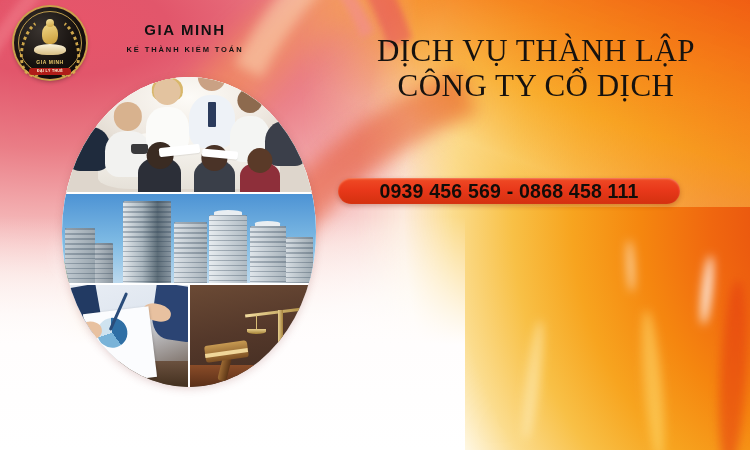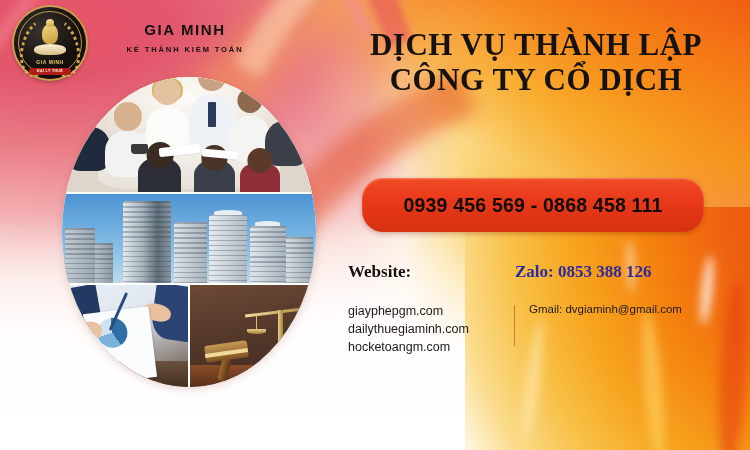--- a/index.html
+++ b/index.html
@@ -177,26 +177,26 @@
   .scale-base{position:absolute;right:18%;bottom:17%;width:22%;height:5%;border-radius:3px;background:linear-gradient(180deg,#e0c183,#9c7a36);}
   .scale-beam{position:absolute;right:10%;bottom:72%;width:46%;height:3%;background:linear-gradient(90deg,#f2dda0,#b08f45);transform:rotate(-7deg);}
   .scale-pan{position:absolute;width:15%;height:5%;border-radius:0 0 50% 50%;background:linear-gradient(180deg,#e6cd8c,#a58236);}
   .pan-l{right:40%;bottom:52%;}
   .pan-r{right:4%;bottom:58%;}
   .str{position:absolute;width:1px;background:#d8bd76;}
   .str1{right:47%;bottom:57%;height:14%;}
   .str2{right:11%;bottom:63%;height:13%;}
 
   
-  .headline{position:absolute;left:336px;top:28px;width:400px;text-align:center;
-    font-family:"Liberation Serif",serif;color:#16120f;font-weight:700;}
+  .headline{position:absolute;left:336px;top:34px;width:400px;text-align:center;
+    font-family:"Liberation Serif",serif;color:#16120f;font-weight:400;}
   .hl-1{font-size:31px;line-height:1.12;letter-spacing:.5px;}
   .hl-2{font-size:31px;line-height:1.12;letter-spacing:.5px;}
 
-  .phone-pill{position:absolute;left:362px;top:178px;width:342px;height:54px;border-radius:21px;
+  .phone-pill{position:absolute;left:338px;top:178px;width:342px;height:26px;border-radius:21px;
     background:linear-gradient(180deg,#f04b25 0%,#e8381a 46%,#d3310f 100%);
     box-shadow:inset 0 1px 2px rgba(255,180,150,.55), 0 2px 5px rgba(120,30,10,.3);
     display:flex;align-items:center;justify-content:center;}
   .phone-text{font-size:19.5px;font-weight:700;color:#120c08;letter-spacing:.2px;}
 
   .contact{position:absolute;left:340px;top:262px;width:390px;}
   .c-heads{position:relative;height:26px;}
   .lbl-web{position:absolute;left:8px;top:0;font-family:"Liberation Serif",serif;
     font-size:17px;font-weight:700;color:#14100d;}
   .lbl-zalo{position:absolute;left:175px;top:0;font-family:"Liberation Serif",serif;
@@ -354,31 +354,14 @@
 
   <div class="headline">
     <div class="hl-1">DỊCH VỤ THÀNH LẬP</div>
     <div class="hl-2">CÔNG TY CỔ DỊCH</div>
   </div>
 
   <div class="phone-pill">
     <span class="phone-text">0939 456 569 - 0868 458 111</span>
   </div>
 
-  <div class="contact">
-    <div class="c-heads">
-      <span class="lbl-web">Website:</span>
-      <span class="lbl-zalo">Zalo: 0853 388 126</span>
-    </div>
-    <div class="c-body">
-      <div class="col-web">
-        <div>giayphepgm.com</div>
-        <div>dailythuegiaminh.com</div>
-        <div>hocketoangm.com</div>
-      </div>
-      <div class="vdiv"></div>
-      <div class="col-mail">
-        <div>Gmail: dvgiaminh@gmail.com</div>
-      </div>
-    </div>
-  </div>
 
 </div>
 
 </body></html>

